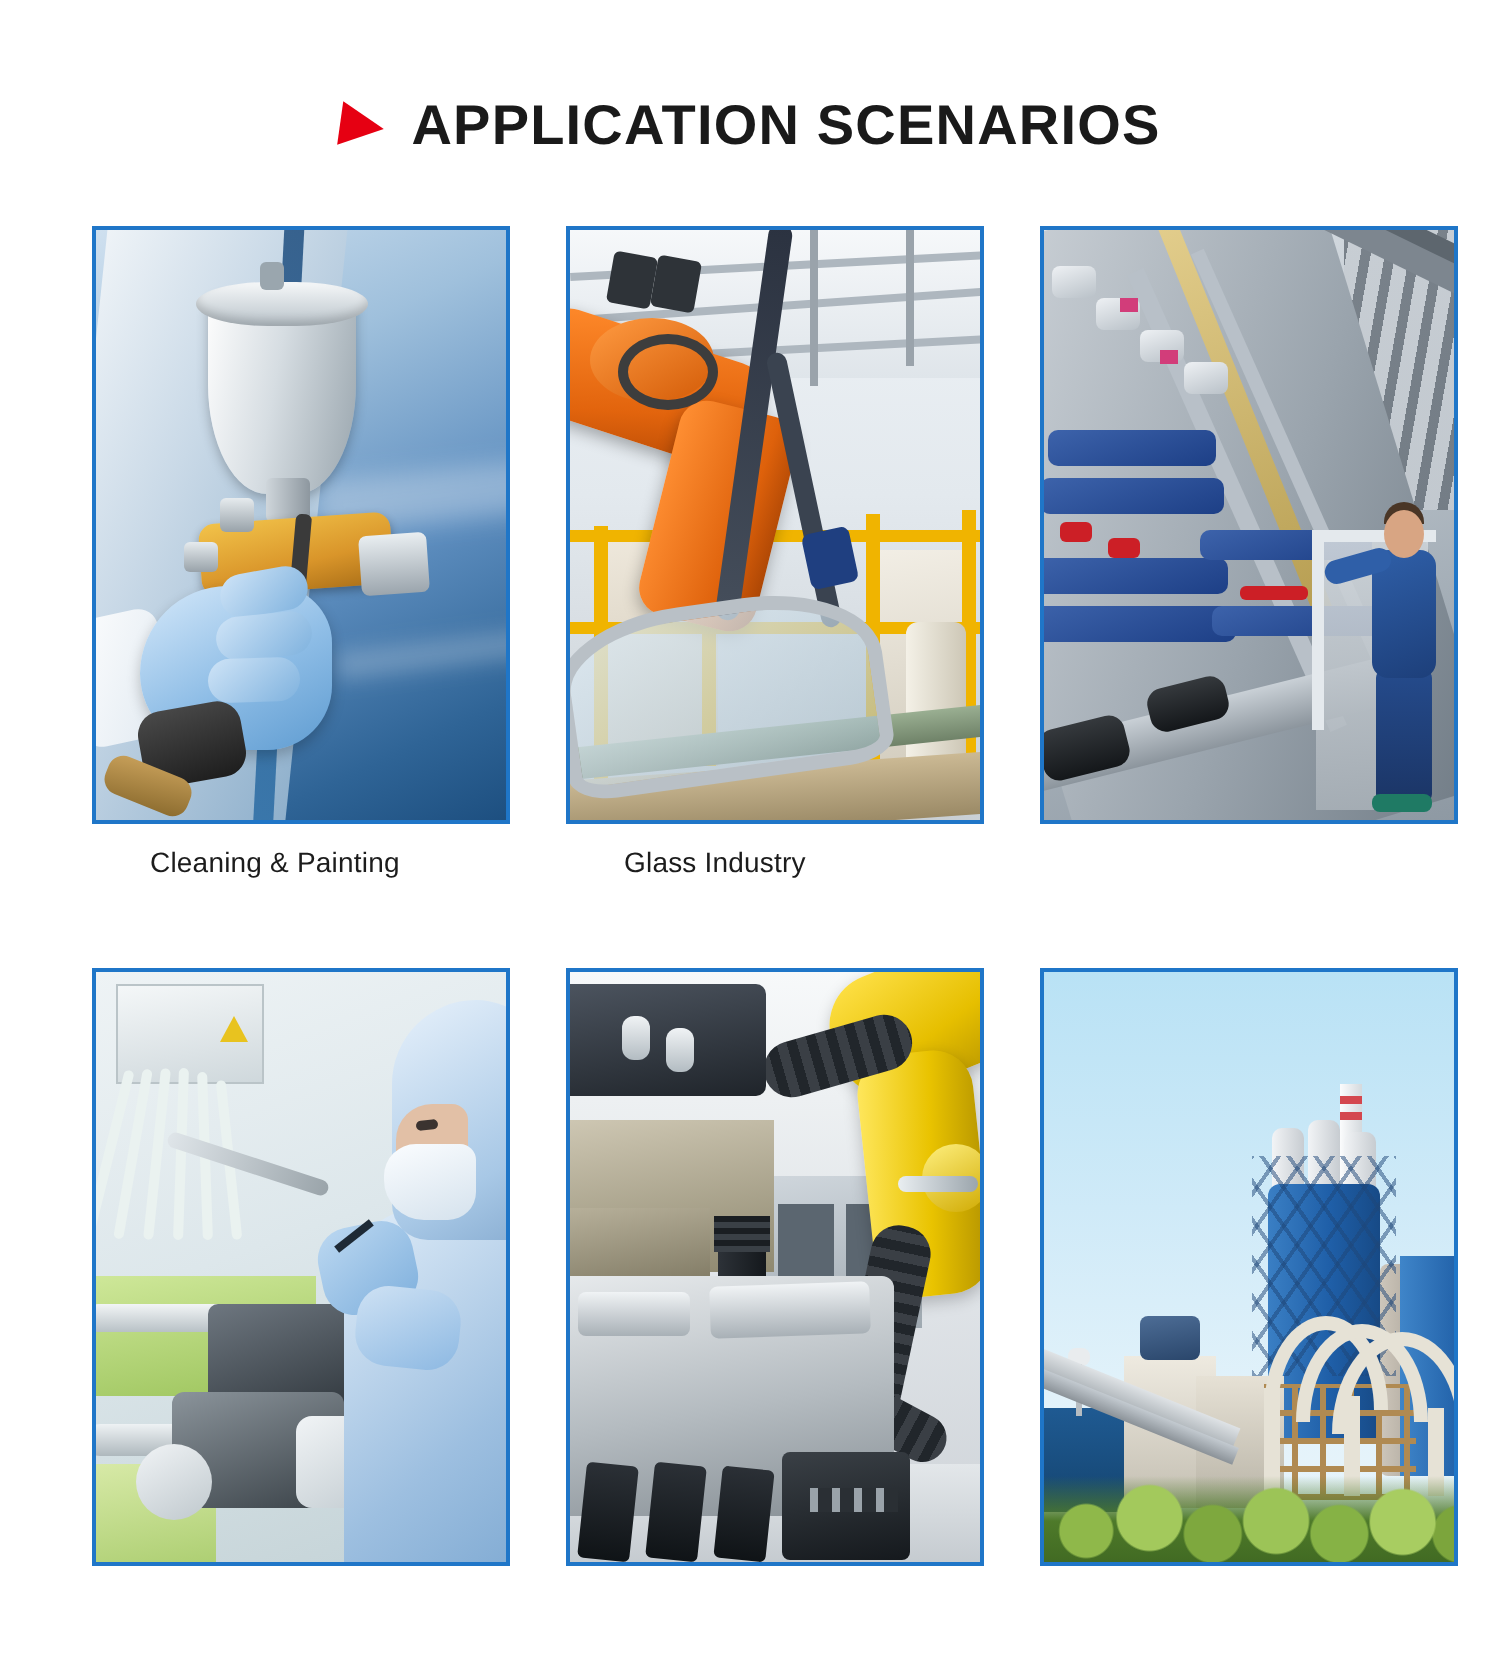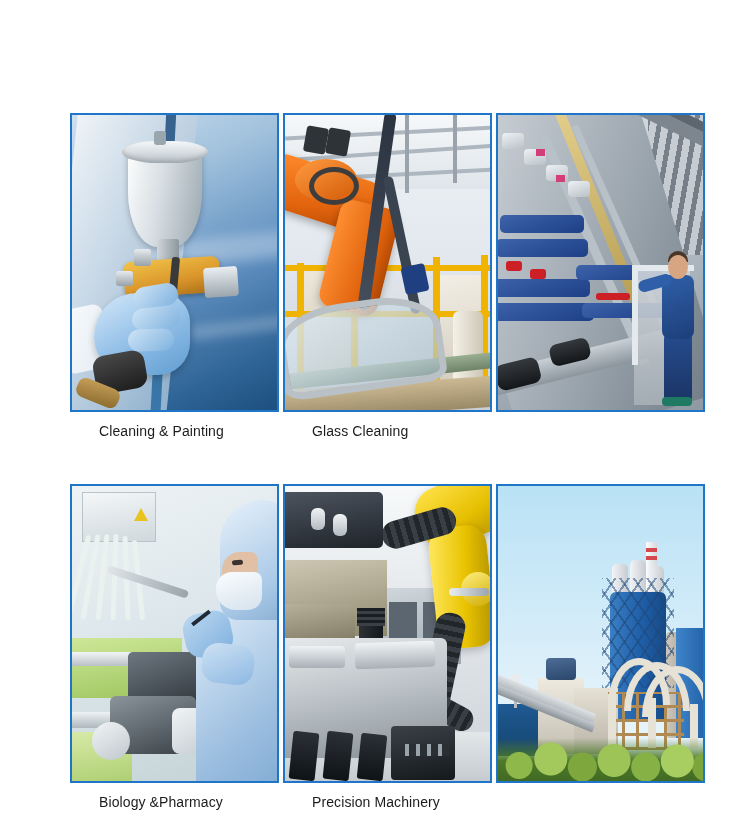--- a/index.html
+++ b/index.html
@@ -53,22 +53,21 @@
 
   
   .grid {
     position: absolute;
     left: 46px;
     top: 113px;
     width: 659px;
   }
   .row {
     display: flex;
-    gap: 4px;
-    justify-content: flex-end;
+    gap: 28px;
   }
   .row + .row { margin-top: 45px; }
 
   .cell {
     width: 209px;
   }
   .thumb {
     position: relative;
     width: 209px;
     height: 299px;
@@ -410,20 +409,24 @@
       radial-gradient(circle at 82% 46%, #a8cd61 0 16px, transparent 17px),
       radial-gradient(circle at 95% 58%, #7ca53c 0 14px, transparent 15px),
       linear-gradient(180deg, rgba(120,165,60,0) 0%, #4e7a2a 45%, #3d6520 100%);
   }
 </style>
 </head>
 <body>
 
 <div class="page">
 
+  <div class="header">
+    <span class="header-marker"></span>
+    <div class="header-title">APPLICATION SCENARIOS</div>
+  </div>
 
   <div class="grid">
 
     <div class="row">
 
       <div class="cell">
         <div class="thumb">
           <div class="scene s1">
             <div class="sh carpanel"></div>
               <div class="sh carsplit"></div>
@@ -476,21 +479,21 @@
             <div class="sh blk1"></div>
               <div class="sh blk2"></div>
             <div class="sh cable"></div>
               <div class="sh cable2"></div>
             <div class="sh tool"></div>
             <div class="sh conv2"></div>
               <div class="sh conv"></div>
             <div class="sh glass"></div>
           </div>
         </div>
-        <div class="caption">Glass Cleaning</div>
+        <div class="caption">Glass Industry</div>
       </div>
 
       <div class="cell">
         <div class="thumb">
           <div class="scene s3">
             <div class="sh vbars"></div>
             <div class="sh frame"></div>
             <div class="sh railtop"></div>
               <div class="sh railtop2"></div>
             <div class="sh diag d1"></div>
@@ -554,21 +557,20 @@
             <div class="sh suit"></div>
             <div class="sh hood"></div>
               <div class="sh face"></div>
             <div class="sh eye"></div>
               <div class="sh mask"></div>
             <div class="sh glovehand"></div>
               <div class="sh glovehand2"></div>
             <div class="sh tweezer"></div>
           </div>
         </div>
-        <div class="caption">Biology &amp;Pharmacy</div>
       </div>
 
       <div class="cell">
         <div class="thumb">
           <div class="scene s5">
             <div class="sh wall"></div>
               <div class="sh cab"></div>
             <div class="sh cabslot"></div>
               <div class="sh cabslot2"></div>
             <div class="sh floor"></div>
@@ -589,21 +591,20 @@
             <div class="sh engine"></div>
             <div class="sh eridge er1"></div>
               <div class="sh eridge er2"></div>
             <div class="sh ebore eb1"></div>
               <div class="sh ebore eb2"></div>
               <div class="sh ebore eb3"></div>
             <div class="sh eblock2"></div>
               <div class="sh edots"></div>
           </div>
         </div>
-        <div class="caption">Precision Machinery</div>
       </div>
 
       <div class="cell">
         <div class="thumb">
           <div class="scene s6">
             <div class="sh stack"></div>
               <div class="sh stackband"></div>
               <div class="sh stackband2"></div>
             <div class="sh tower tw1"></div>
               <div class="sh tower tw2"></div>

